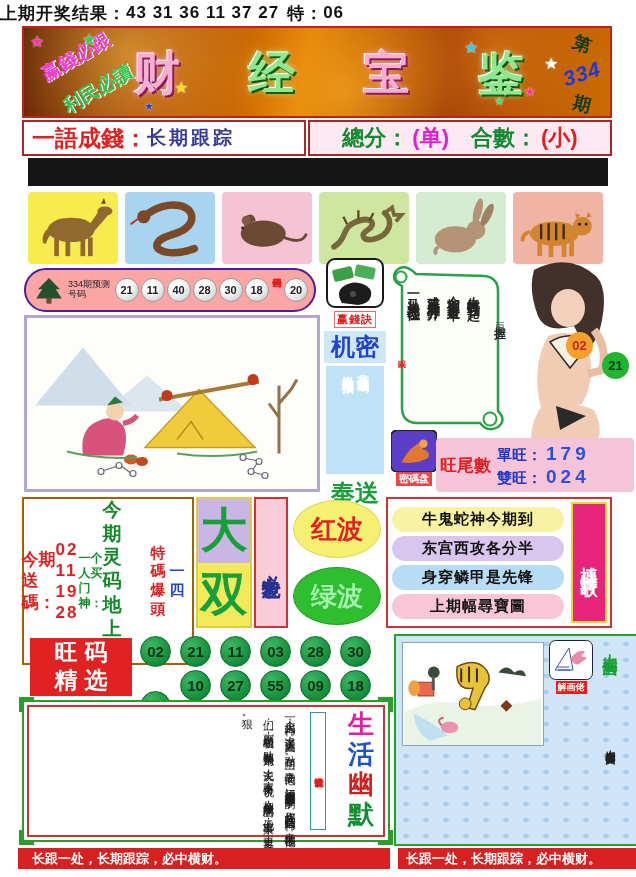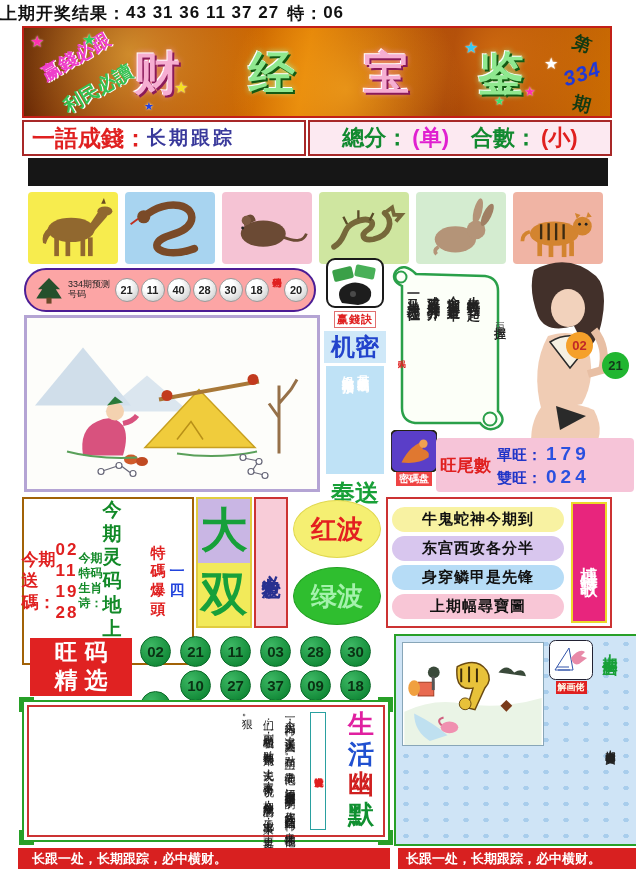--- a/index.html
+++ b/index.html
@@ -432,21 +432,21 @@
       <div class="wt-row">
         <span class="wt-lab">雙旺：</span>
         <span class="wt-val">024</span>
       </div>
     </div>
   </div>
 
   <div class="abs songma">
     <div class="sm1">今期送碼：</div>
     <div class="sm2">02 11 19 28</div>
-    <div class="sm3">今期特码生肖诗：</div>
+    <div class="sm3">一个人买门神：</div>
     <div class="sm4">今期灵码地上找</div>
     <div class="sm5">特碼爆頭</div>
     <div class="sm6">一 四</div>
   </div>
 
   <div class="abs dashuang">
     <div class="ds-half ds-top">大</div>
     <div class="ds-half ds-bot">双</div>
   </div>
 
@@ -476,21 +476,21 @@
   </div>
   <div class="abs wcirc" style="left:140px;top:636px">02</div>
   <div class="abs wcirc" style="left:180px;top:636px">21</div>
   <div class="abs wcirc" style="left:220px;top:636px">11</div>
   <div class="abs wcirc" style="left:260px;top:636px">03</div>
   <div class="abs wcirc" style="left:300px;top:636px">28</div>
   <div class="abs wcirc" style="left:340px;top:636px">30</div>
   <div class="abs wcirc" style="left:140px;top:691px">01</div>
   <div class="abs wcirc" style="left:180px;top:670px">10</div>
   <div class="abs wcirc" style="left:220px;top:670px">27</div>
-  <div class="abs wcirc" style="left:260px;top:670px">37</div>
+  <div class="abs wcirc" style="left:260px;top:670px">55</div>
   <div class="abs wcirc" style="left:300px;top:670px">09</div>
   <div class="abs wcirc" style="left:340px;top:670px">18</div>
 
   <div class="abs humor">
     <div class="humor-inner"></div>
     <div class="corner c-tl"></div>
     <div class="corner c-tr"></div>
     <div class="corner c-bl"></div>
     <div class="corner c-br"></div>
     <div class="humor-title">

